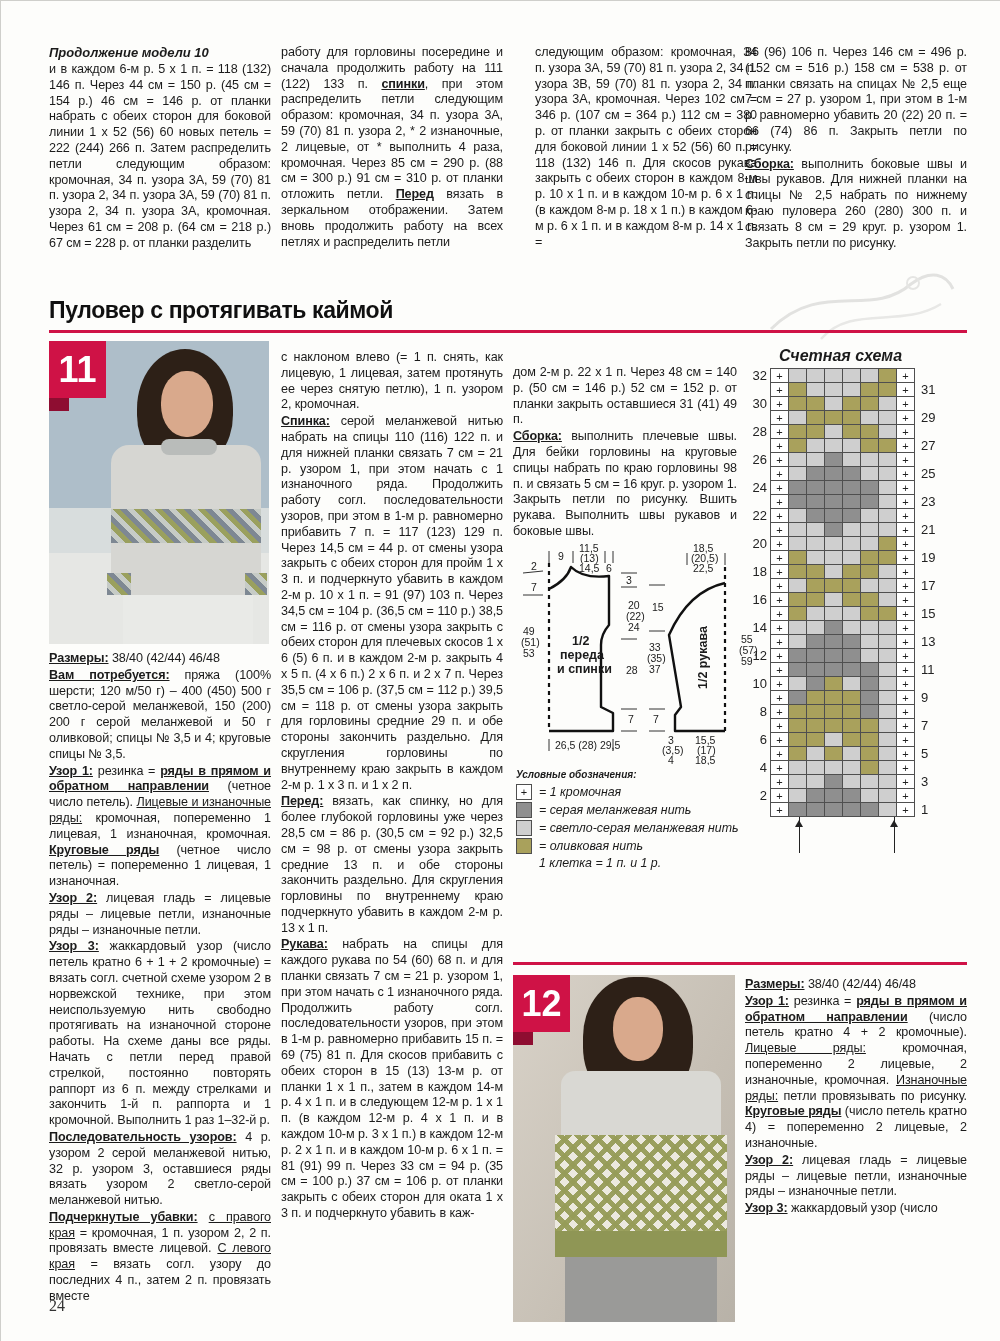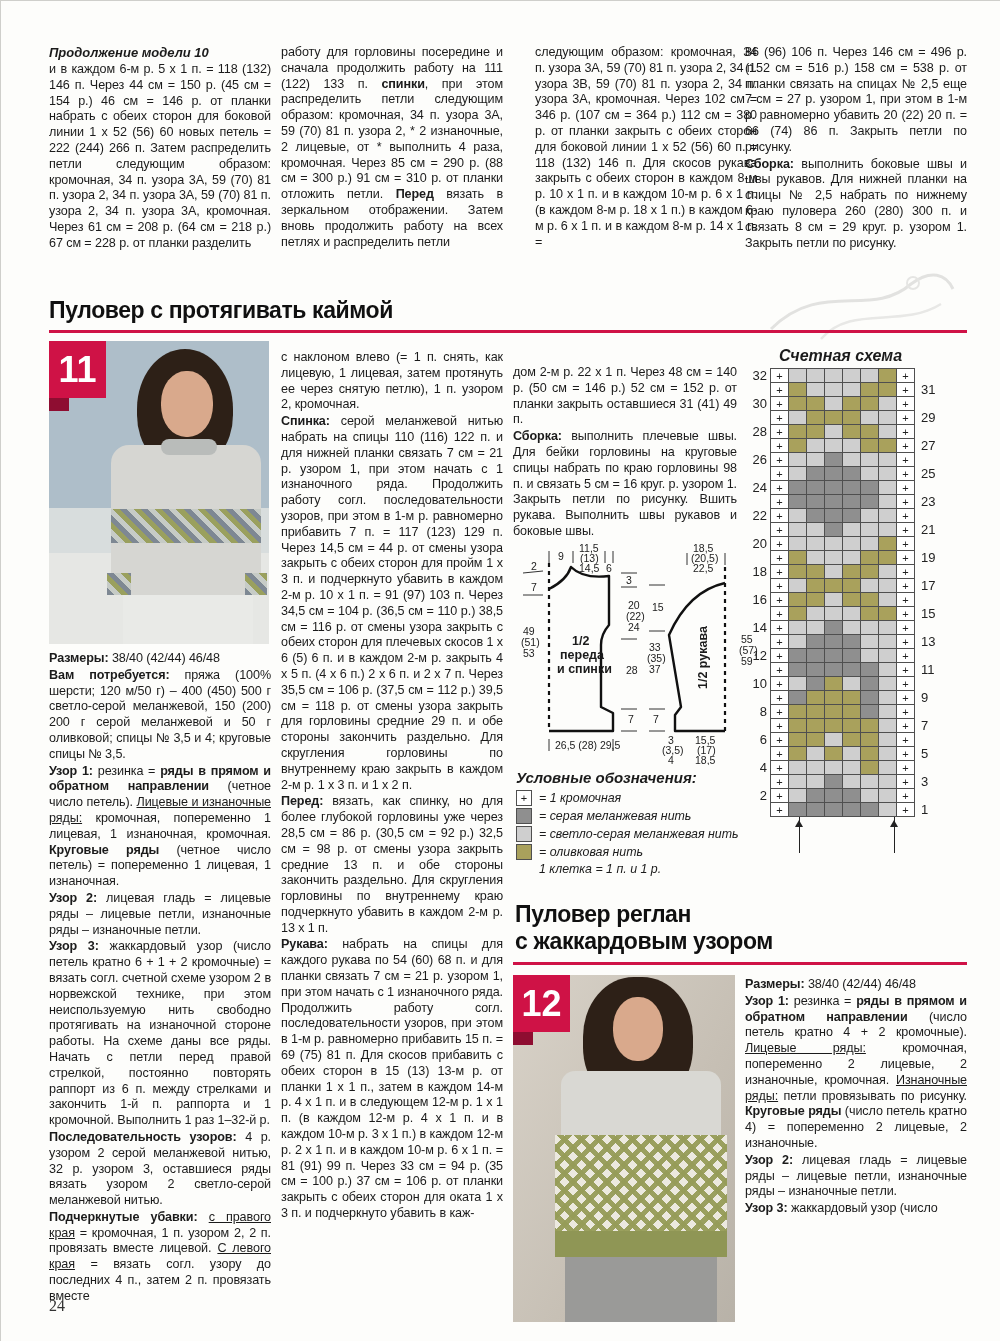--- a/index.html
+++ b/index.html
@@ -1,19 +1,19 @@
 <!DOCTYPE html>
 <html><head>
 <meta charset="utf-8">
 <style>
   html,body{margin:0;padding:0;background:#e8e8e6;font-family:"Liberation Sans",sans-serif;}
   .page{position:relative;width:1000px;height:1341px;margin:0 auto;background:#fdfdfb;border:1px solid #cfcfcb;overflow:hidden;color:#1b1b1b;}
   .abs{position:absolute;}
   .para{margin:0 0 1px 0;text-align:justify;font-size:12.6px;line-height:15.8px;letter-spacing:-0.1px;}
-  .para b{font-weight:700;}
+  .para b{font-weight:700;text-decoration:underline;}
   .para u{text-decoration:underline;}
   .cont-title{font-size:13px;font-weight:700;font-style:italic;margin-bottom:2px;}
   .rule{position:absolute;height:3px;background:#cf1246;}
   .sec-head{position:absolute;font-size:23px;font-weight:700;letter-spacing:-0.4px;color:#101010;line-height:27px;}
   .badge{position:absolute;width:57px;height:57px;background:#cf1246;display:flex;align-items:center;justify-content:center;z-index:5;}
   .badge span{color:#fff;font-size:36px;font-weight:700;}
   .badge-tab{position:absolute;width:20px;height:13px;background:#8e0d31;z-index:4;}
   
   .photo{position:absolute;overflow:hidden;}
   .ph11{background:linear-gradient(#aebec9 0 55%,#d8dddd 55% 70%,#e6e7e4 70%);}
@@ -34,21 +34,21 @@
   .ch-row{display:flex;margin-top:-1px;}
   .ch-lab{width:26px;font-size:13px;color:#222;display:flex;align-items:center;}
   .ch-lab.left{justify-content:flex-end;padding-right:4px;box-sizing:border-box;}
   .ch-lab.right{justify-content:flex-start;padding-left:6px;box-sizing:border-box;}
   .ch-cell{width:19px;height:15px;border:1px solid #4f4f4f;margin-left:-1px;box-sizing:border-box;
     font-size:11px;display:flex;align-items:center;justify-content:center;background:#fff;color:#222;}
   .rap-wrap{position:relative;height:40px;}
   .rap{position:absolute;top:0;width:0;height:36px;border-left:1.5px solid #222;}
   .rap::before{content:"";position:absolute;top:-1px;left:-5px;border:4px solid transparent;border-bottom:7px solid #222;}
   
-  .lg-title{font-size:15px;font-weight:700;font-style:italic;margin:0 0 4px 0;}
+  .lg-title{font-size:10px;font-weight:700;font-style:italic;margin:0 0 4px 0;}
   .lg-row{display:flex;align-items:center;margin-bottom:2px;}
   .lg-sw{width:16px;height:16px;border:1px solid #4f4f4f;margin-right:7px;display:flex;align-items:center;justify-content:center;font-size:11px;box-sizing:border-box;background:#fff;}
   .lg-text{font-size:12.4px;font-style:italic;}
   .lg-note{font-size:12.4px;font-style:italic;margin:2px 0 0 23px;}
   
   .schem text{font-size:10.5px;fill:#1b1b1b;font-family:"Liberation Sans",sans-serif;}
   .schem .big{font-size:12.5px;font-weight:700;}
   .schem .shape{fill:none;stroke:#111;stroke-width:2.4;stroke-linejoin:round;}
   .schem .dash{stroke:#111;stroke-width:2.2;stroke-dasharray:4 4;fill:none;}
   .schem .tick{stroke:#333;stroke-width:1;}
@@ -595,24 +595,20 @@
           <div class="ch-cell">+</div>
           <div class="ch-lab right">1</div>
         </div>
       </div>
     <div class="rap-wrap">
       <div class="rap" style="left:54px;"></div>
       <div class="rap" style="left:149px;"></div>
     </div>
   </div>
 
-  <div class="sec-head" style="left:514px;top:900px;">
-    <div>Пуловер реглан</div>
-    <div>с жаккардовым узором</div>
-  </div>
   <div class="rule" style="left:512px;top:961px;width:454px;"></div>
 
   <div class="photo ph12 abs" style="left:512px;top:974px;width:222px;height:347px;">
     <div class="hair" style="left:70px;top:2px;width:110px;height:130px;border-radius:46%;"></div>
     <div class="face" style="left:100px;top:22px;width:50px;height:64px;"></div>
     <div class="yoke" style="left:48px;top:96px;width:160px;height:70px;"></div>
     <div class="lattice" style="left:42px;top:160px;width:172px;height:100px;"></div>
     <div class="hem" style="left:42px;top:256px;width:172px;height:26px;"></div>
     <div class="trousers" style="left:52px;top:282px;width:152px;height:65px;"></div>
   </div>

